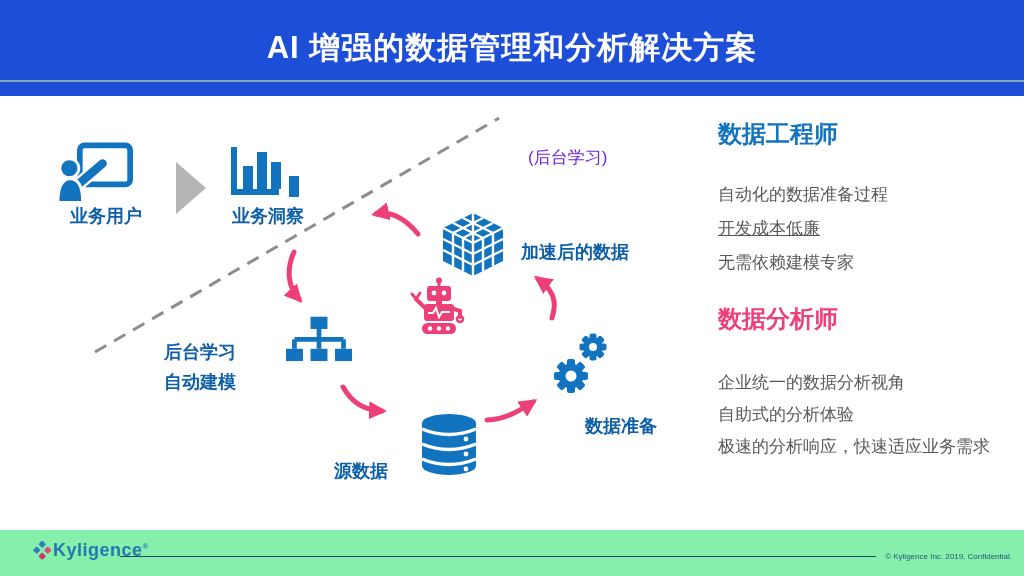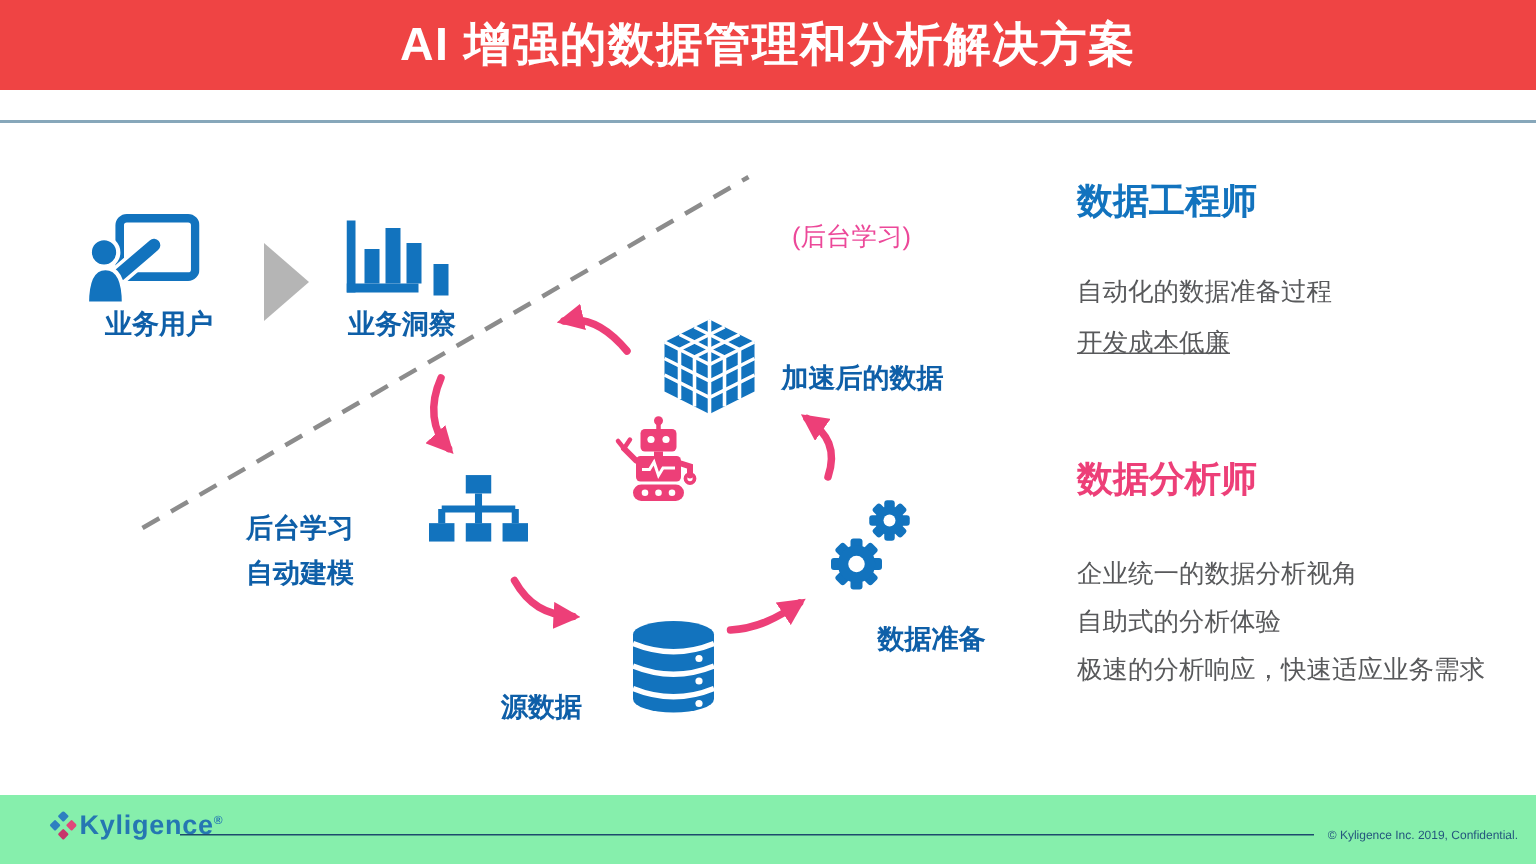--- a/index.html
+++ b/index.html
@@ -1,32 +1,32 @@
 <!DOCTYPE html>
 <html><head>
 <meta charset="utf-8">
 <style>
   * { margin:0; padding:0; box-sizing:border-box; }
   html,body { width:1024px; height:576px; }
   body { font-family:"Liberation Sans","DejaVu Sans",sans-serif; background:#fff; overflow:hidden; }
   #slide { position:relative; width:1024px; height:576px; background:#fff; }
 
   
-  .header { position:absolute; left:0; top:0; width:1024px; height:60px; background:#ef4444;
+  .header { position:absolute; left:0; top:0; width:1024px; height:96px; background:#1d4ed8;
             display:flex; align-items:center; justify-content:center; }
   .header-sep { position:absolute; left:0; top:80px; width:1024px; height:2px; background:#87a7ba; }
   .title { color:#fff; font-size:31px; font-weight:bold; letter-spacing:1px; }
 
   
   .abs { position:absolute; }
 
   
   .lbl-blue { color:#0e5fa8; font-weight:bold; font-size:18px; }
   .lbl-pink { color:#ed3f78; font-weight:bold; font-size:17px; }
-  .lbl-gray { color:#ec4899; font-size:17px; }
+  .lbl-gray { color:#6d28d9; font-size:17px; }
   .center { text-align:center; }
 
   
   .tri { width:0; height:0; border-left:30px solid #b5b5b5;
          border-top:26px solid transparent; border-bottom:26px solid transparent; }
 
   
   .panel-h-blue { color:#1273be; font-size:24px; font-weight:bold;text-align:right; }
   .panel-h-pink { color:#ed3f78; font-size:24px; font-weight:bold; }
   .panel-item { color:#58595b; font-size:17px;margin-top:23px; }
@@ -173,20 +173,21 @@
         <circle r="12.5"></circle>
           <circle r="5.5" fill="#fff"></circle>
       </g>
     </svg>
   </div>
   <div class="abs lbl-blue" style="left:585px; top:414px;">数据准备</div>
 
   <div class="abs panel-h-blue" style="left:718px; top:118px;">数据工程师</div>
   <div class="abs panel-item" style="left:718px; top:160px;">自动化的数据准备过程</div>
   <div class="abs panel-item" style="left:718px; top:194px;text-decoration:underline;">开发成本低廉</div>
+  <div class="abs panel-item" style="left:718px; top:228px;">无需依赖建模专家</div>
 
   <div class="abs panel-h-pink" style="left:718px; top:303px;">数据分析师</div>
   <div class="abs panel-item" style="left:718px; top:348px;">企业统一的数据分析视角</div>
   <div class="abs panel-item" style="left:718px; top:380px;">自助式的分析体验</div>
   <div class="abs panel-item" style="left:718px; top:412px;">极速的分析响应，快速适应业务需求</div>
 
   <div class="footer">
     <svg class="abs" style="left:33px; top:11px;" width="18" height="20" viewBox="0 0 18 20">
       <rect x="6.5" y="0.5" width="5.4" height="5.4" rx="1" transform="rotate(45 9.2 3.2)" fill="#2e7fc0"></rect>
       <rect x="1" y="6.5" width="5.4" height="5.4" rx="1" transform="rotate(45 3.7 9.2)" fill="#2e7fc0"></rect>

